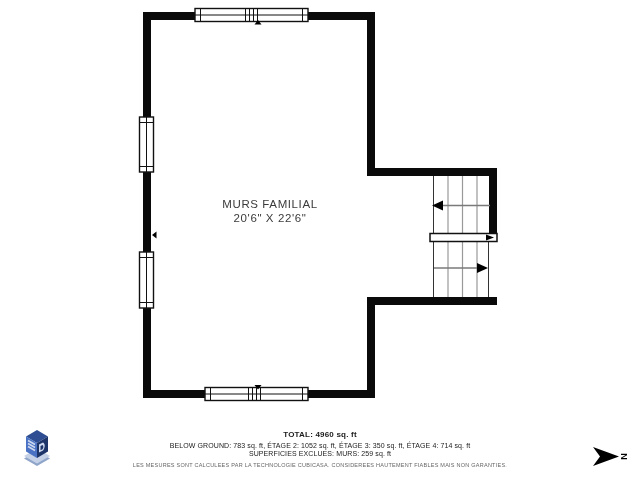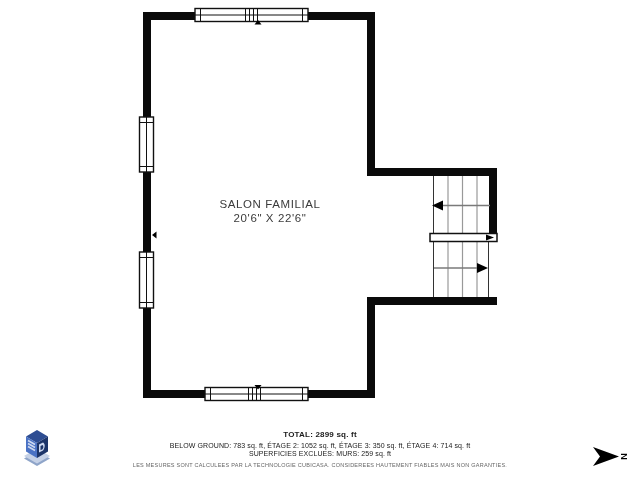--- a/index.html
+++ b/index.html
@@ -112,26 +112,26 @@
   </g>
 
   <g fill="#000">
     <polygon points="254.5,24.5 261.5,24.5 258,20"></polygon>
     <polygon points="254.5,385 261.5,385 258,389.5"></polygon>
     <polygon points="156.5,231.5 156.5,238.5 152,235"></polygon>
   </g>
 </svg>
 
 <div class="abs room-label">
-  <div class="room-name">SALON FAMILIAL</div>
+  <div class="room-name">MURS FAMILIAL</div>
   <div class="room-dims">20'6" X 22'6"</div>
 </div>
 
 <div class="abs footer">
-  <div class="footer-total">TOTAL: 2899 sq. ft</div>
+  <div class="footer-total">TOTAL: 4960 sq. ft</div>
   <div class="footer-breakdown">BELOW GROUND: 783 sq. ft, ÉTAGE 2: 1052 sq. ft, ÉTAGE 3: 350 sq. ft, ÉTAGE 4: 714 sq. ft</div>
   <div class="footer-exclusions">SUPERFICIES EXCLUES: MURS: 259 sq. ft</div>
   <div class="footer-disclaimer">LES MESURES SONT CALCULEES PAR LA TECHNOLOGIE CUBICASA. CONSIDEREES HAUTEMENT FIABLES MAIS NON GARANTIES.</div>
 </div>
 
 <svg id="logo" class="abs" width="28" height="40" viewBox="0 0 28 40">
 
   <polygon points="14,23 27,30.5 14,38 1,30.5" fill="#8fa5c9"></polygon>
   <polygon points="14,20.5 27,28 14,35.5 1,28" fill="#c5d1e6"></polygon>
 

